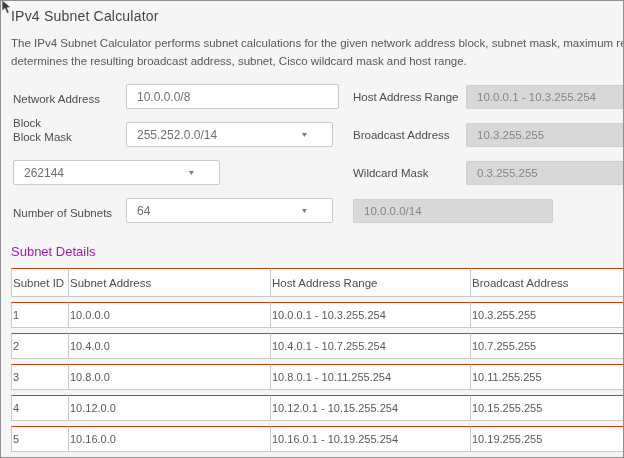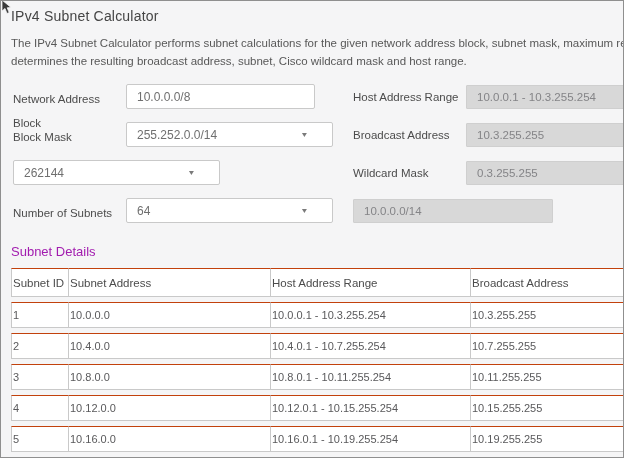--- a/index.html
+++ b/index.html
@@ -47,21 +47,21 @@
     color:#4c4c4c;
   }
   .rlabel {
     width:113px; flex:none;
     padding-top:6px;
     font-size:11.5px; line-height:14px;
     color:#4c4c4c;
   }
 
   .ftext {
-    width:189px; height:25px; flex:none;
+    width:213px; height:25px; flex:none;
     border:1px solid #c9c9c9; border-radius:2px;
     background:#fff;
     padding:0 10px;
     font-family:"Liberation Sans", sans-serif;
     font-size:12px; color:#6f6f6f;
     outline:none;
   }
 
   .fselect {
     width:207px; height:25px; flex:none;

